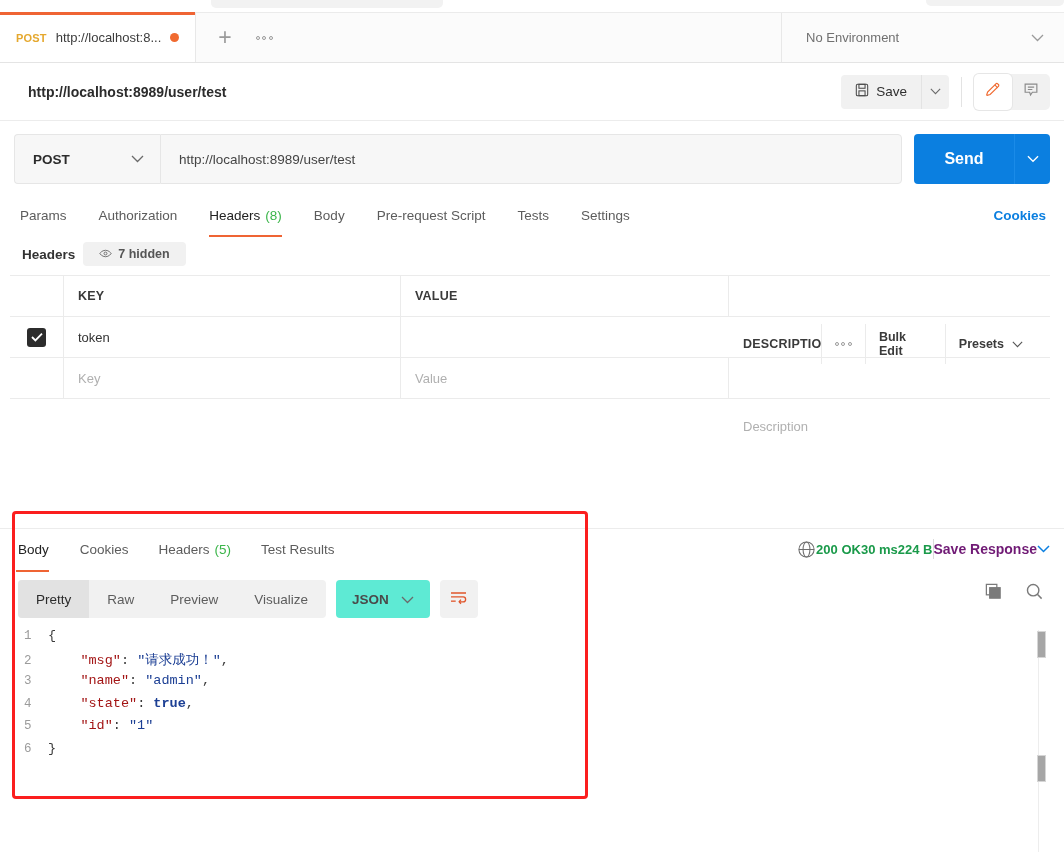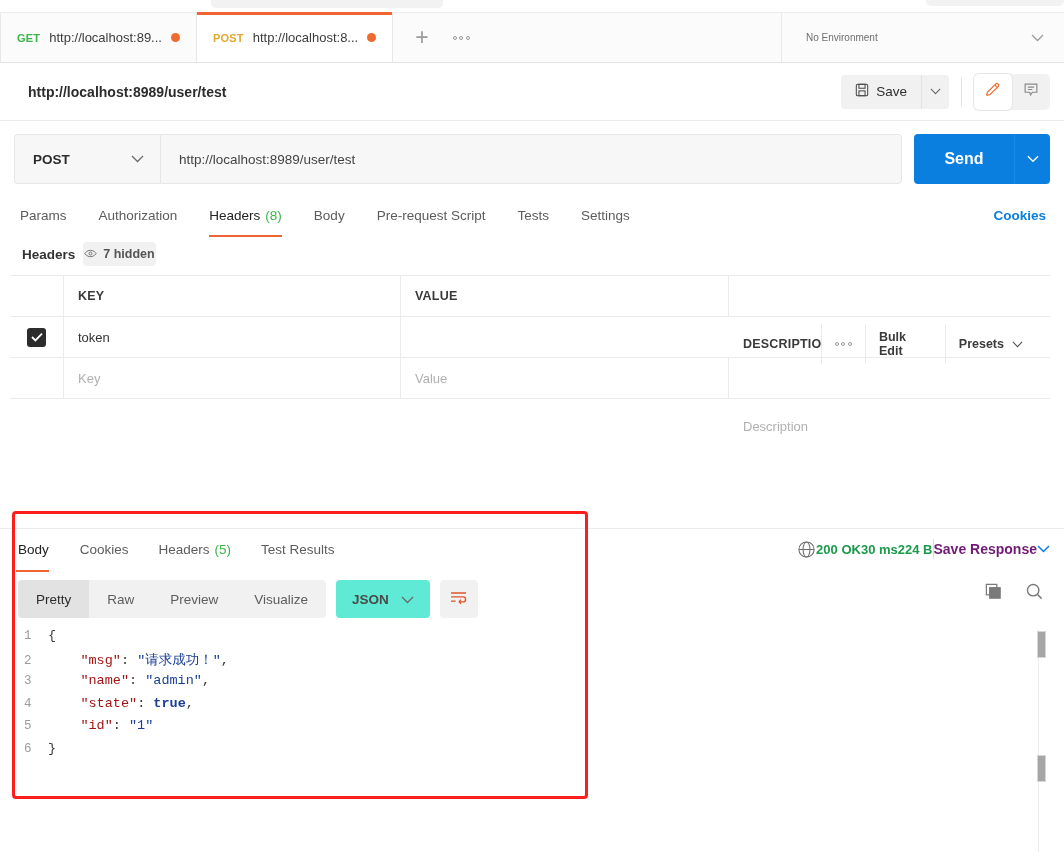--- a/index.html
+++ b/index.html
@@ -68,21 +68,21 @@
   }
   .plus-ico { font-size: 23px; font-weight: 300; color: #9a9a9a; line-height: 1; }
   .dots-ico { display:flex; gap:2.5px; align-items:center; }
   .dots-ico i { width:4px; height:4px; border-radius:50%; border:1px solid #9a9a9a; display:block; }
 
   .env-select {
     width: 282px; display: flex; align-items: center;
     justify-content: space-between; padding: 0 20px 0 24px;
     background: #fbfbfb; cursor: pointer;
   }
-  .env-label { color: #707070; font-size: 10px; }
+  .env-label { color: #707070; font-size: 13px; }
   .chev { color: #9a9a9a; font-size: 12px; }
 
   
   .titlebar {
     position: absolute; left: 0; top: 63px; right: 0; height: 58px;
     background: #fff; display: flex; align-items: center;
     border-bottom: 1px solid #ececec;
   }
   .req-title { margin-left: 28px; font-size: 14px; font-weight: 700; color: #2c2c2c; }
   .titlebar-right {
@@ -159,21 +159,21 @@
 
   
   .subhead {
     position: absolute; left: 22px; top: 242px;
     display: flex; align-items: center; gap: 8px;
   }
   .subhead-title { font-weight: 700; font-size: 13.5px; color: #333; }
   .hidden-pill {
     display: flex; align-items: center; gap: 6px;
     background: #f1f1f1; border-radius: 4px;
-    padding: 5px 1px; cursor: pointer;
+    padding: 5px 16px; cursor: pointer;
     font-size: 12.5px; font-weight: 700; color: #555;
   }
 
   
   .table { position: absolute; left: 10px; top: 275px; right: 14px; }
   .trow { display: flex; border-bottom: 1px solid #ebebeb; }
   .trow.head { border-top: 1px solid #ebebeb; height: 42px; }
   .tcell { display: flex; align-items: center; padding: 0 14px; height: 100%; }
   .c-check { width: 54px; border-right: 1px solid #ebebeb; justify-content: center; }
   .c-key   { width: 337px; border-right: 1px solid #ebebeb; }
@@ -276,25 +276,20 @@
 </style>
 </head>
 <body>
 
 <div class="app">
 
   <div class="top-pill"></div>
   <div class="top-pill-right"></div>
 
   <div class="tabstrip">
-    <div class="tab first">
-      <span class="tab-method m-get">GET</span>
-      <span class="tab-url">http://localhost:89...</span>
-      <span class="tab-dot"></span>
-    </div>
     <div class="tab active">
       <span class="tab-method m-post">POST</span>
       <span class="tab-url">http://localhost:8...</span>
       <span class="tab-dot"></span>
     </div>
     <div class="tab-actions">
       <span class="icon-btn plus-ico">+</span>
       <span class="icon-btn dots-ico">
           <i></i>
           <i></i>

